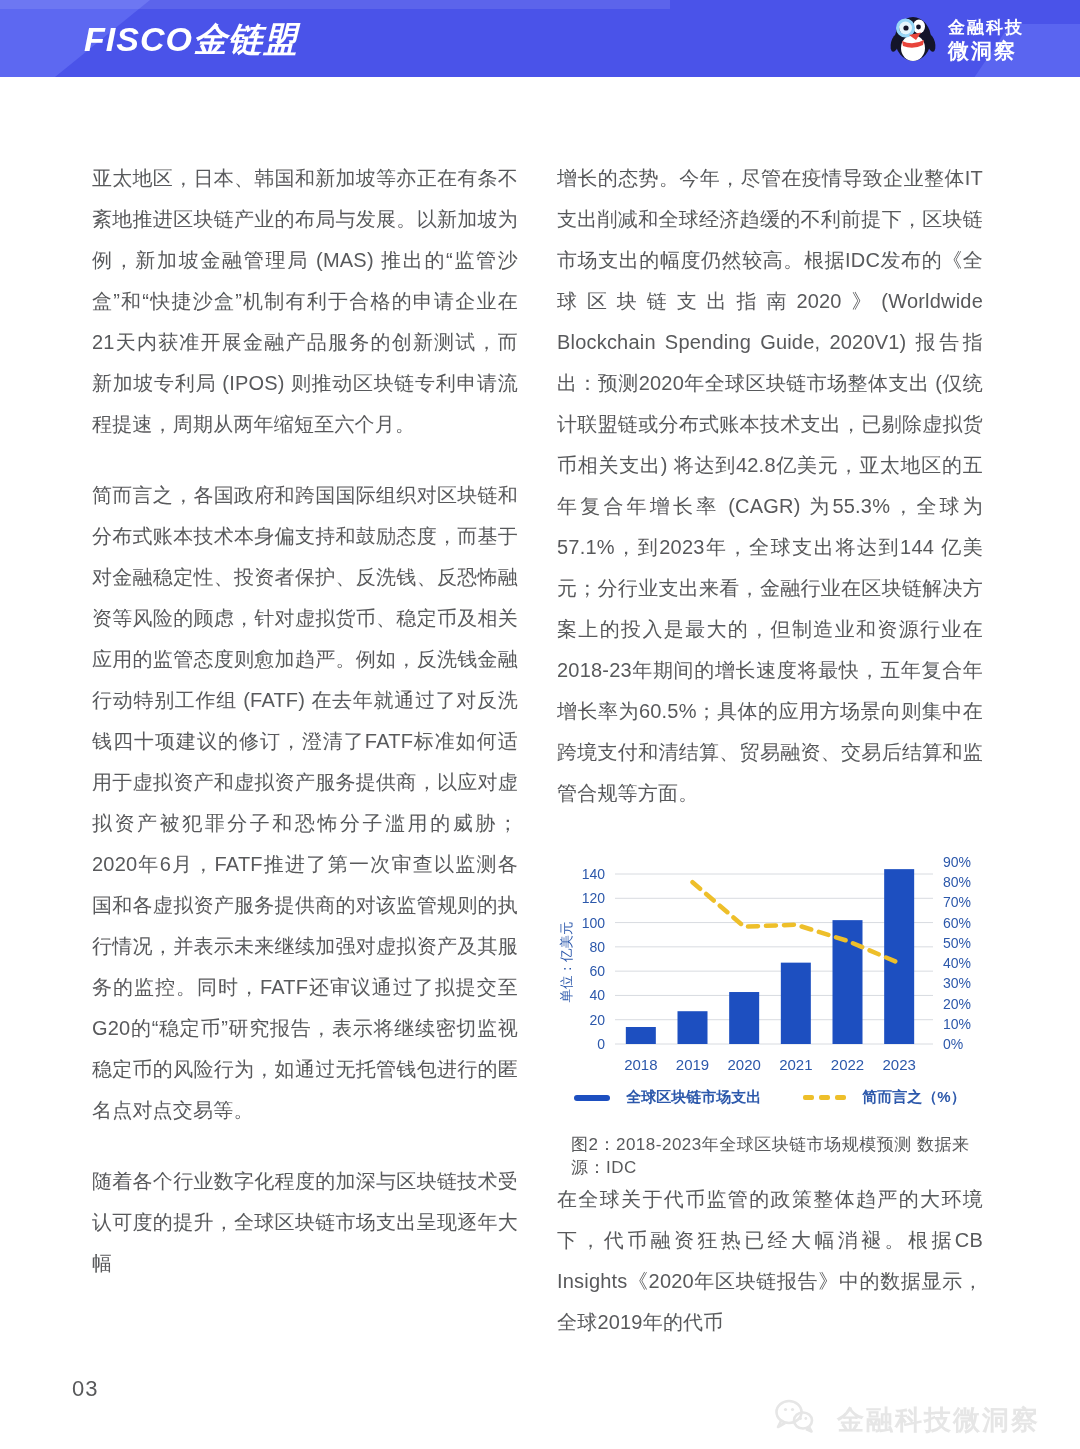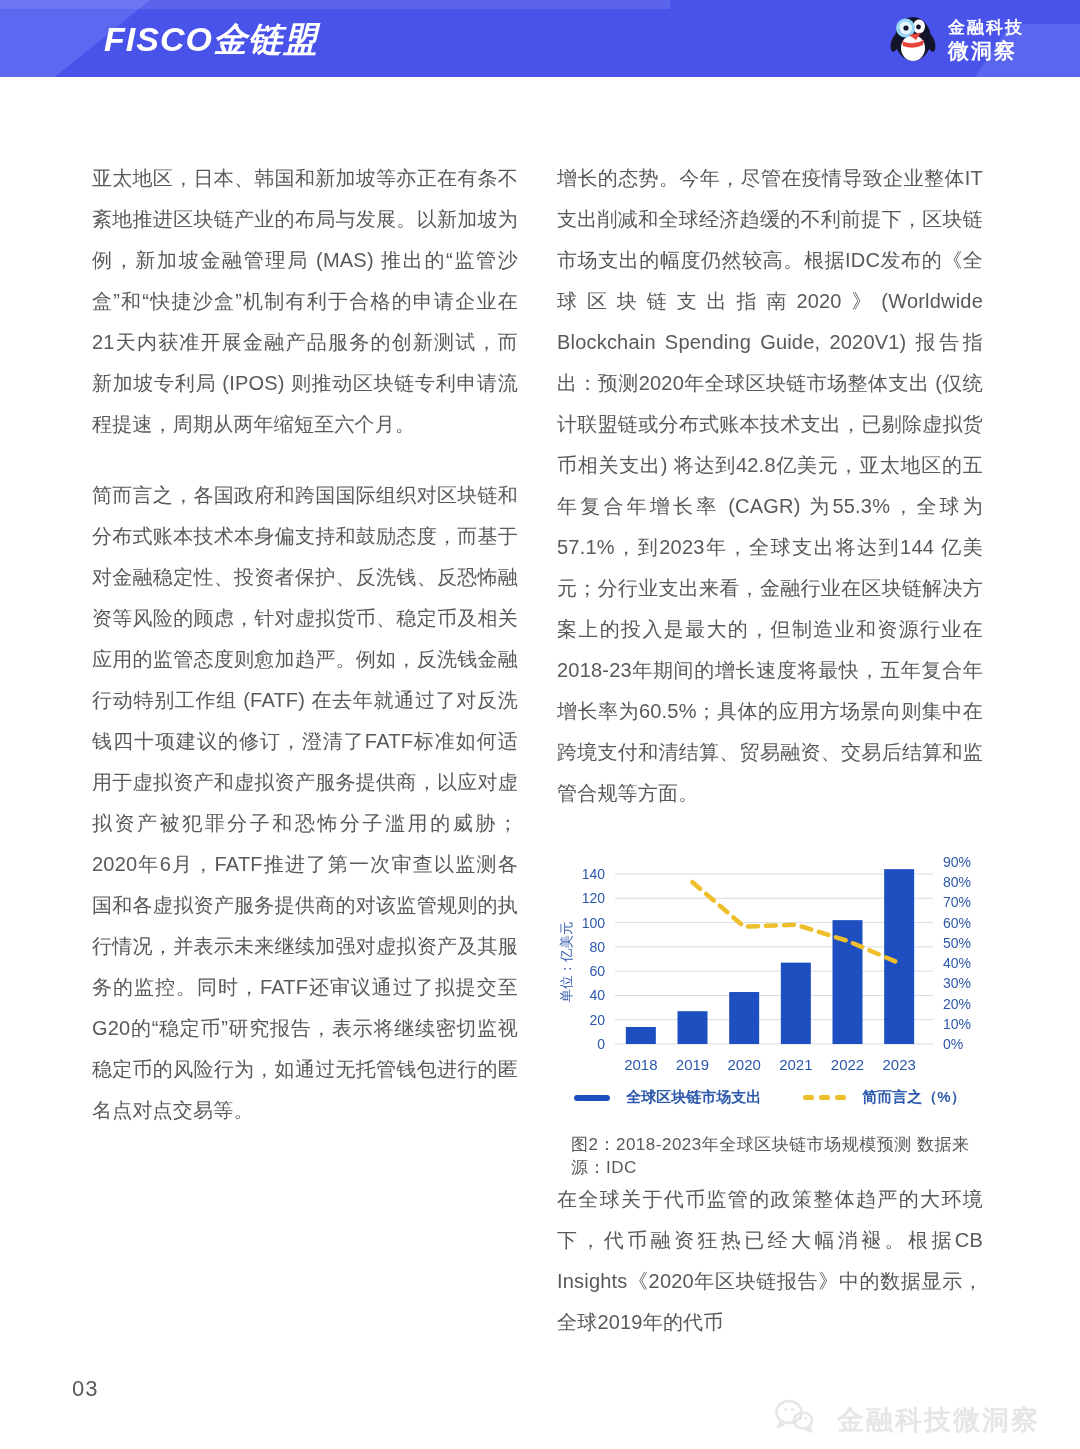--- a/index.html
+++ b/index.html
@@ -35,21 +35,21 @@
     position:absolute;left:0;top:0;width:62%;height:9px;
     background:rgba(255,255,255,.10);
   }
   .banner .band-right{
     position:absolute;right:-70px;top:24px;width:170px;height:90px;
     background:var(--banner-light);
     transform:skewX(-34deg);
     opacity:.85;
   }
   .fisco-logo{
-    position:absolute;left:104px;top:17px;
+    position:absolute;left:84px;top:17px;
     color:#fff;font-size:34px;font-weight:800;font-style:italic;
     letter-spacing:1px;white-space:nowrap;
   }
   .brand{
     position:absolute;right:56px;top:10px;
     display:flex;align-items:center;gap:10px;
   }
   .brand-text{color:#fff;font-weight:700;letter-spacing:2px;}
   .brand-text .l1{font-size:17px;line-height:21px;}
   .brand-text .l2{font-size:21px;line-height:25px;}
@@ -129,20 +129,21 @@
     <div class="brand-text">
       <div class="l1">金融科技</div>
       <div class="l2">微洞察</div>
     </div>
   </div>
 </div>
 
 <div class="col col-left">
   <p>亚太地区，日本、韩国和新加坡等亦正在有条不紊地推进区块链产业的布局与发展。以新加坡为例，新加坡金融管理局 (MAS) 推出的“监管沙盒”和“快捷沙盒”机制有利于合格的申请企业在21天内获准开展金融产品服务的创新测试，而新加坡专利局 (IPOS) 则推动区块链专利申请流程提速，周期从两年缩短至六个月。</p>
   <p>简而言之，各国政府和跨国国际组织对区块链和分布式账本技术本身偏支持和鼓励态度，而基于对金融稳定性、投资者保护、反洗钱、反恐怖融资等风险的顾虑，针对虚拟货币、稳定币及相关应用的监管态度则愈加趋严。例如，反洗钱金融行动特别工作组 (FATF) 在去年就通过了对反洗钱四十项建议的修订，澄清了FATF标准如何适用于虚拟资产和虚拟资产服务提供商，以应对虚拟资产被犯罪分子和恐怖分子滥用的威胁；2020年6月，FATF推进了第一次审查以监测各国和各虚拟资产服务提供商的对该监管规则的执行情况，并表示未来继续加强对虚拟资产及其服务的监控。同时，FATF还审议通过了拟提交至G20的“稳定币”研究报告，表示将继续密切监视稳定币的风险行为，如通过无托管钱包进行的匿名点对点交易等。</p>
+  <p>随着各个行业数字化程度的加深与区块链技术受认可度的提升，全球区块链市场支出呈现逐年大幅</p>
 </div>
 
 <div class="col col-right">
   <p>增长的态势。今年，尽管在疫情导致企业整体IT支出削减和全球经济趋缓的不利前提下，区块链市场支出的幅度仍然较高。根据IDC发布的《全球区块链支出指南2020》(Worldwide Blockchain Spending Guide, 2020V1) 报告指出：预测2020年全球区块链市场整体支出 (仅统计联盟链或分布式账本技术支出，已剔除虚拟货币相关支出) 将达到42.8亿美元，亚太地区的五年复合年增长率 (CAGR) 为55.3%，全球为57.1%，到2023年，全球支出将达到144 亿美元；分行业支出来看，金融行业在区块链解决方案上的投入是最大的，但制造业和资源行业在2018-23年期间的增长速度将最快，五年复合年增长率为60.5%；具体的应用方场景向则集中在跨境支付和清结算、贸易融资、交易后结算和监管合规等方面。</p>
 
   <div class="chart-block">
     <svg width="426" height="238" viewBox="0 0 426 238">
         <line x1="58" y1="200" x2="376" y2="200" stroke="#d8dbe0" stroke-width="1"></line>
         <text x="48" y="205" text-anchor="end" fill="#2c58ab" font-size="14">0</text>
         <line x1="58" y1="175.71428571428572" x2="376" y2="175.71428571428572" stroke="#d8dbe0" stroke-width="1"></line>

